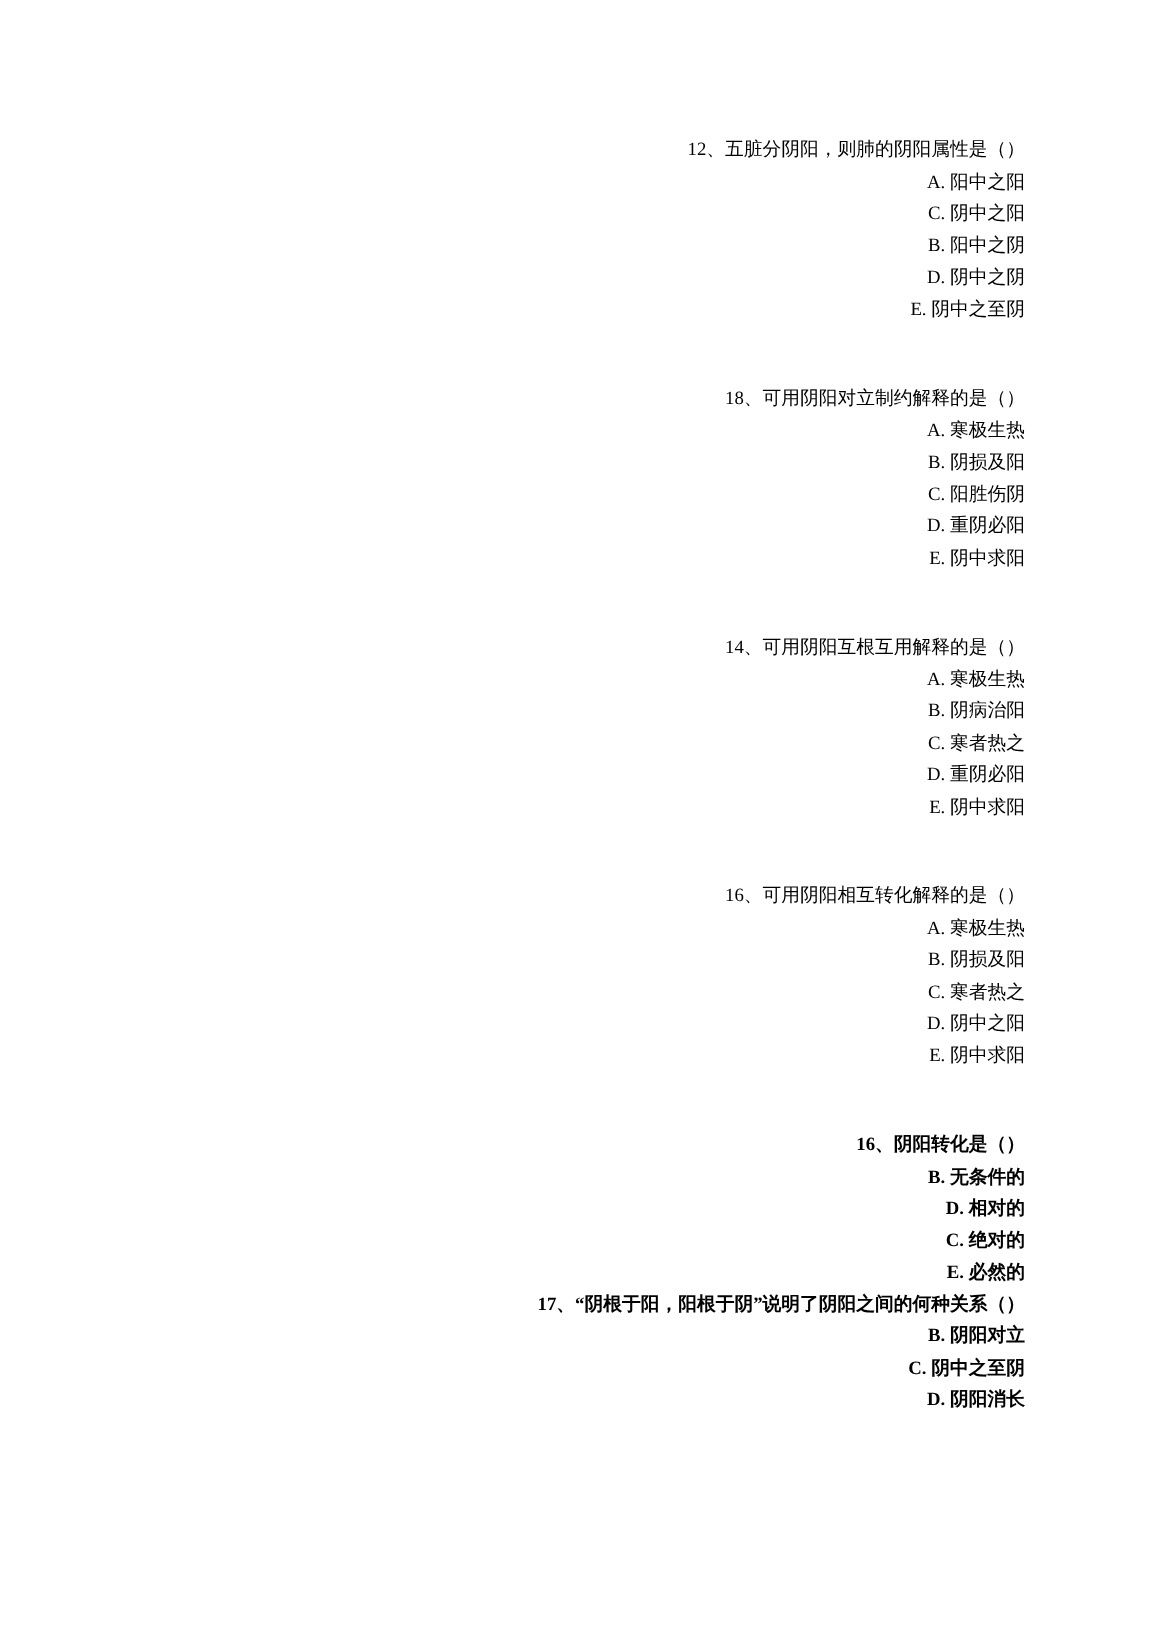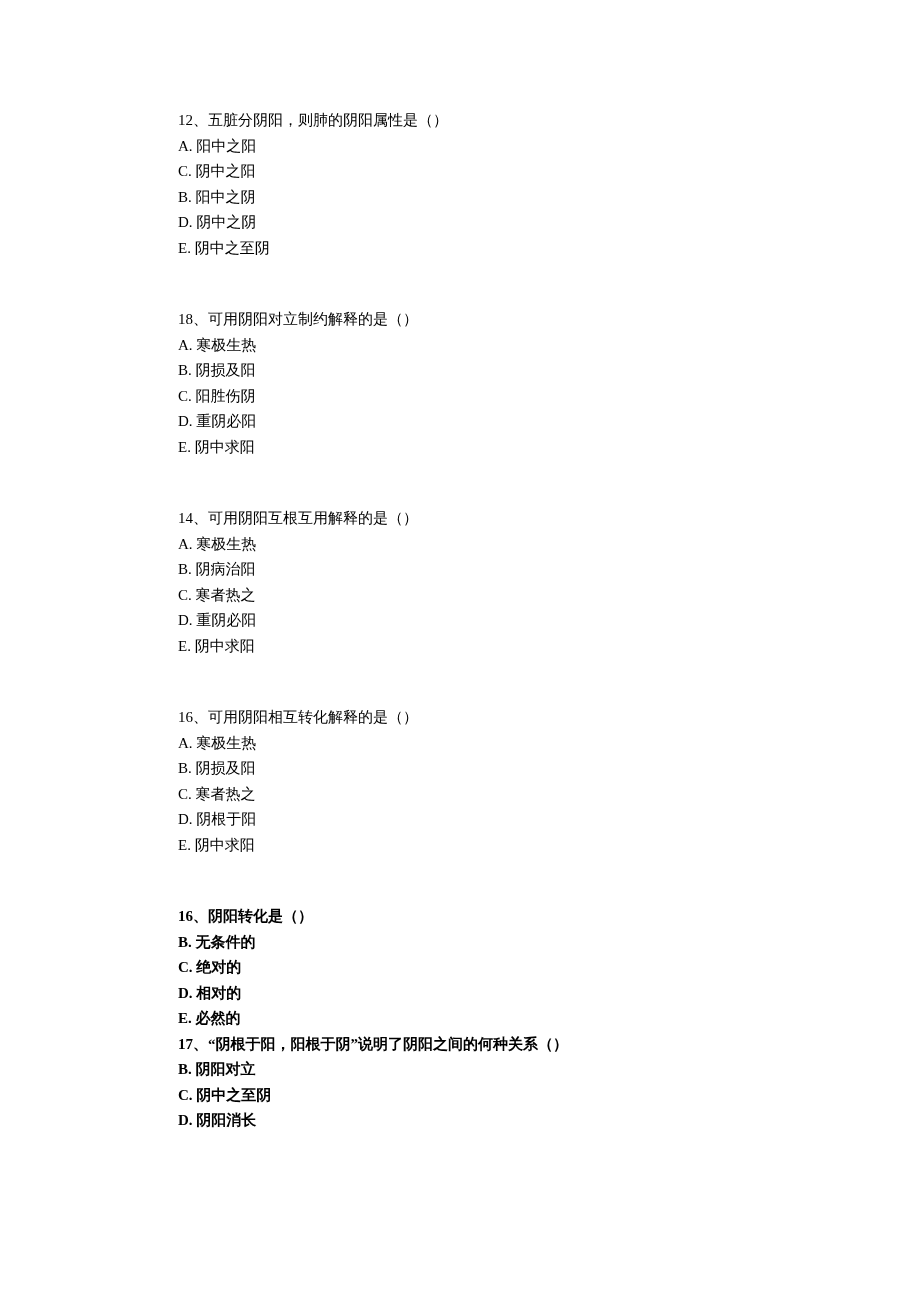--- a/index.html
+++ b/index.html
@@ -1,18 +1,19 @@
 <!DOCTYPE html>
 <html><head>
 <meta charset="utf-8">
 <style>
   * {
     margin: 0;
     padding: 0;
     box-sizing: border-box;
+    text-align: right;
   }
   body {
     width: 920px;
     height: 1301px;
     background: #ffffff;
     font-family: "SimSun", "宋体", serif;
     font-size: 15px;
     line-height: 1.7;
     color: #000000;
     padding-top: 108px;
@@ -59,29 +60,29 @@
   <div class="option">C. 寒者热之</div>
   <div class="option">D. 重阴必阳</div>
   <div class="option">E. 阴中求阳</div>
 </div>
 
 <div class="question-block">
   <div class="question-stem">16、可用阴阳相互转化解释的是（）</div>
   <div class="option">A. 寒极生热</div>
   <div class="option">B. 阴损及阳</div>
   <div class="option">C. 寒者热之</div>
-  <div class="option">D. 阴根于阳</div>
+  <div class="option">D. 阴中之阳</div>
   <div class="option">E. 阴中求阳</div>
 </div>
 
 <div class="question-block tight">
   <div class="question-stem">16、阴阳转化是（）</div>
   <div class="option">B. 无条件的</div>
+  <div class="option">D. 相对的</div>
   <div class="option">C. 绝对的</div>
-  <div class="option">D. 相对的</div>
   <div class="option">E. 必然的</div>
 </div>
 
 <div class="question-block tight">
   <div class="question-stem">17、“阴根于阳，阳根于阴”说明了阴阳之间的何种关系（）</div>
   <div class="option">B. 阴阳对立</div>
   <div class="option">C. 阴中之至阴</div>
   <div class="option">D. 阴阳消长</div>
 </div>
 

